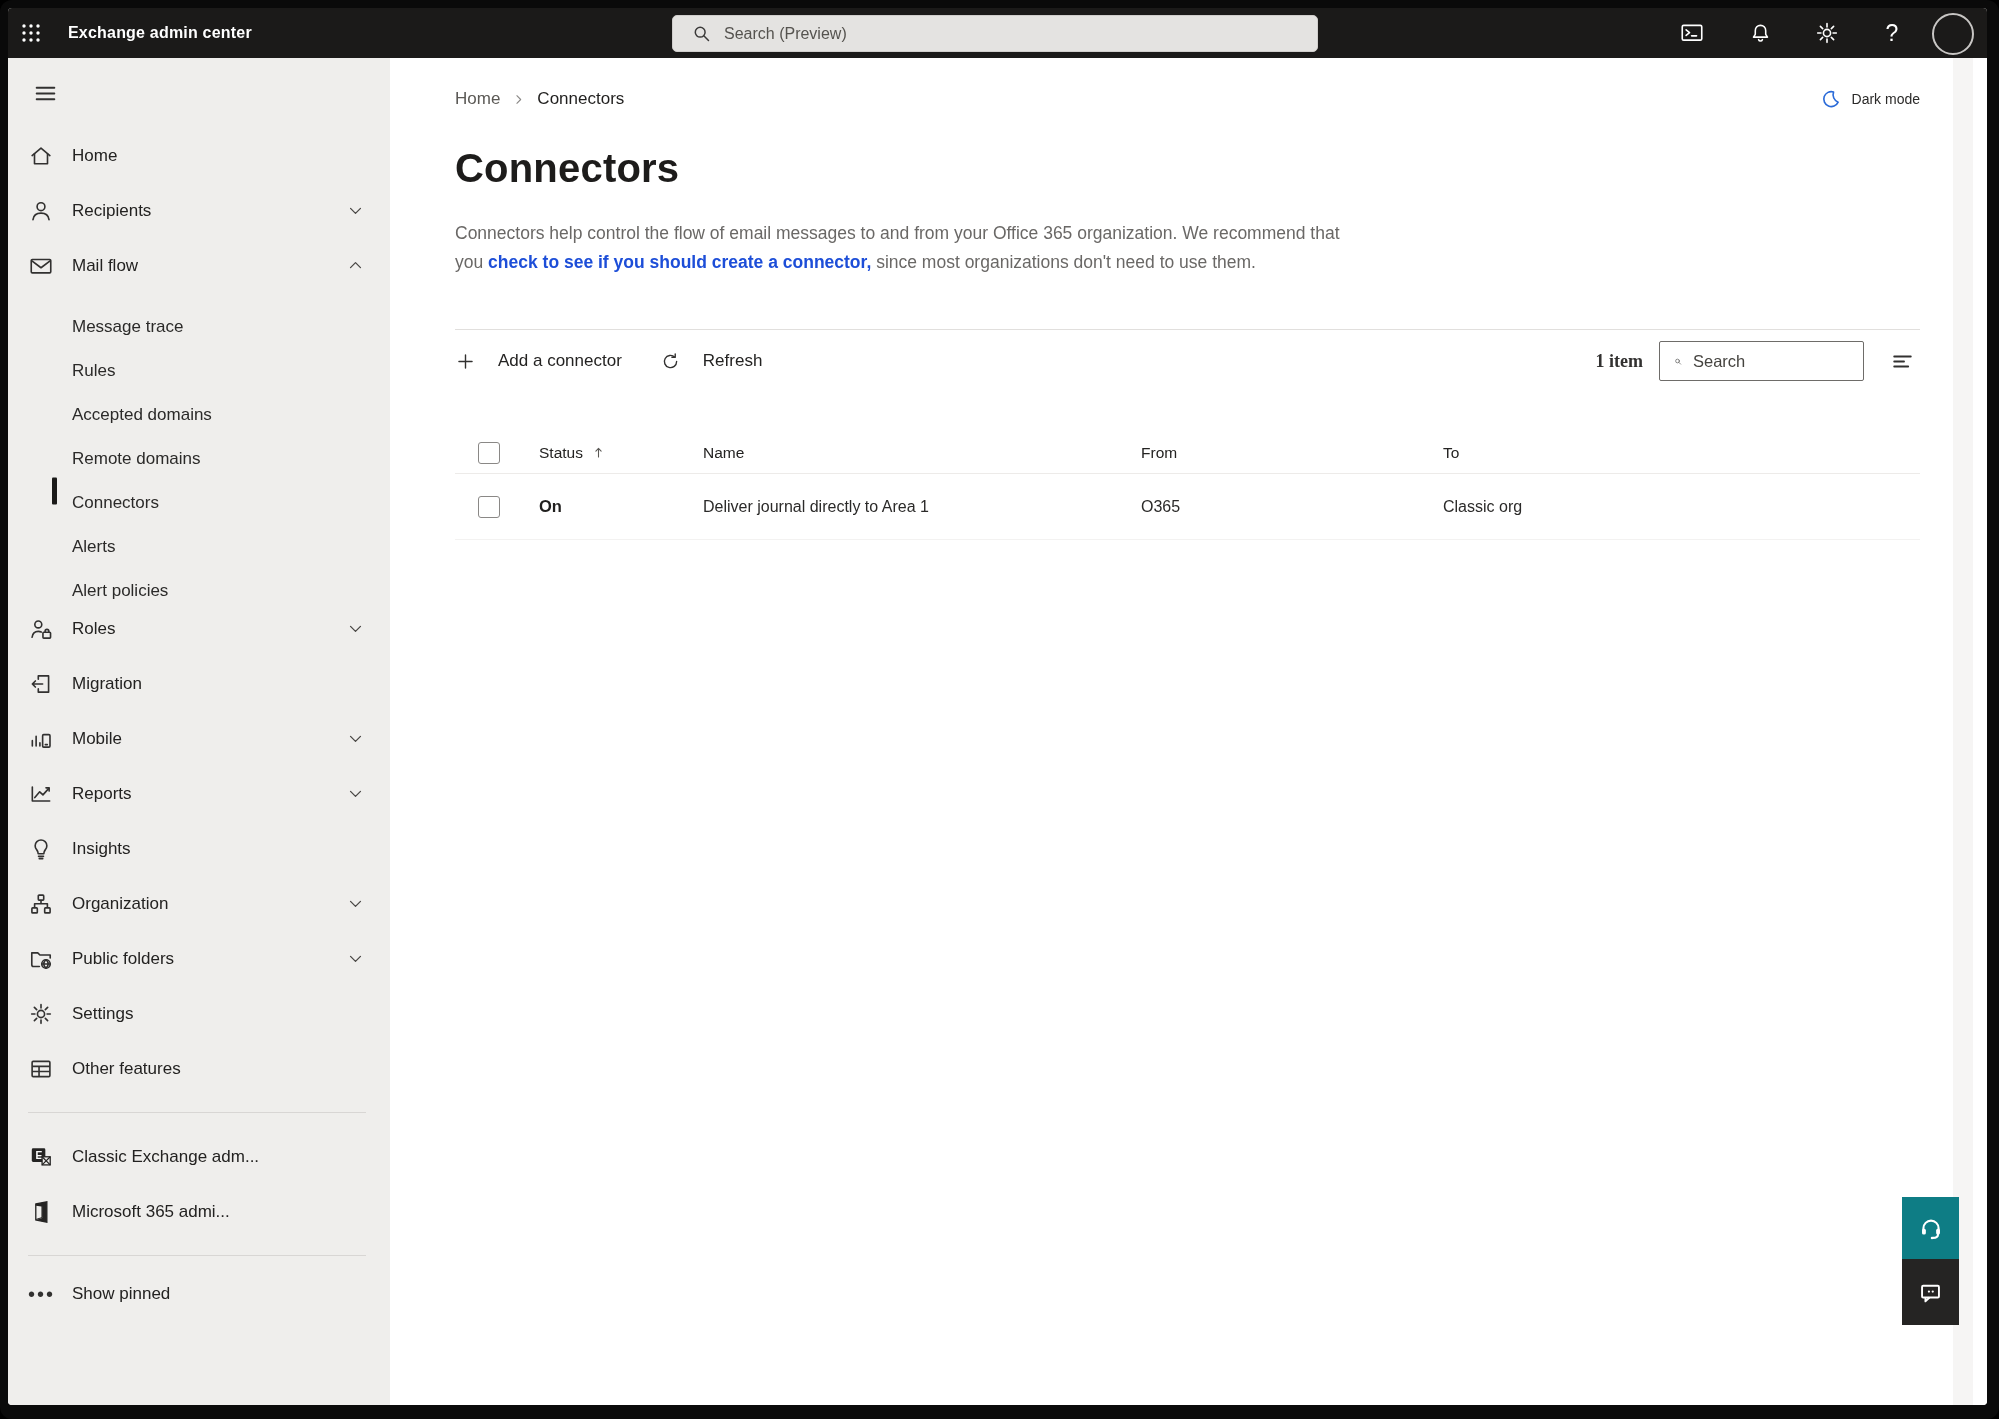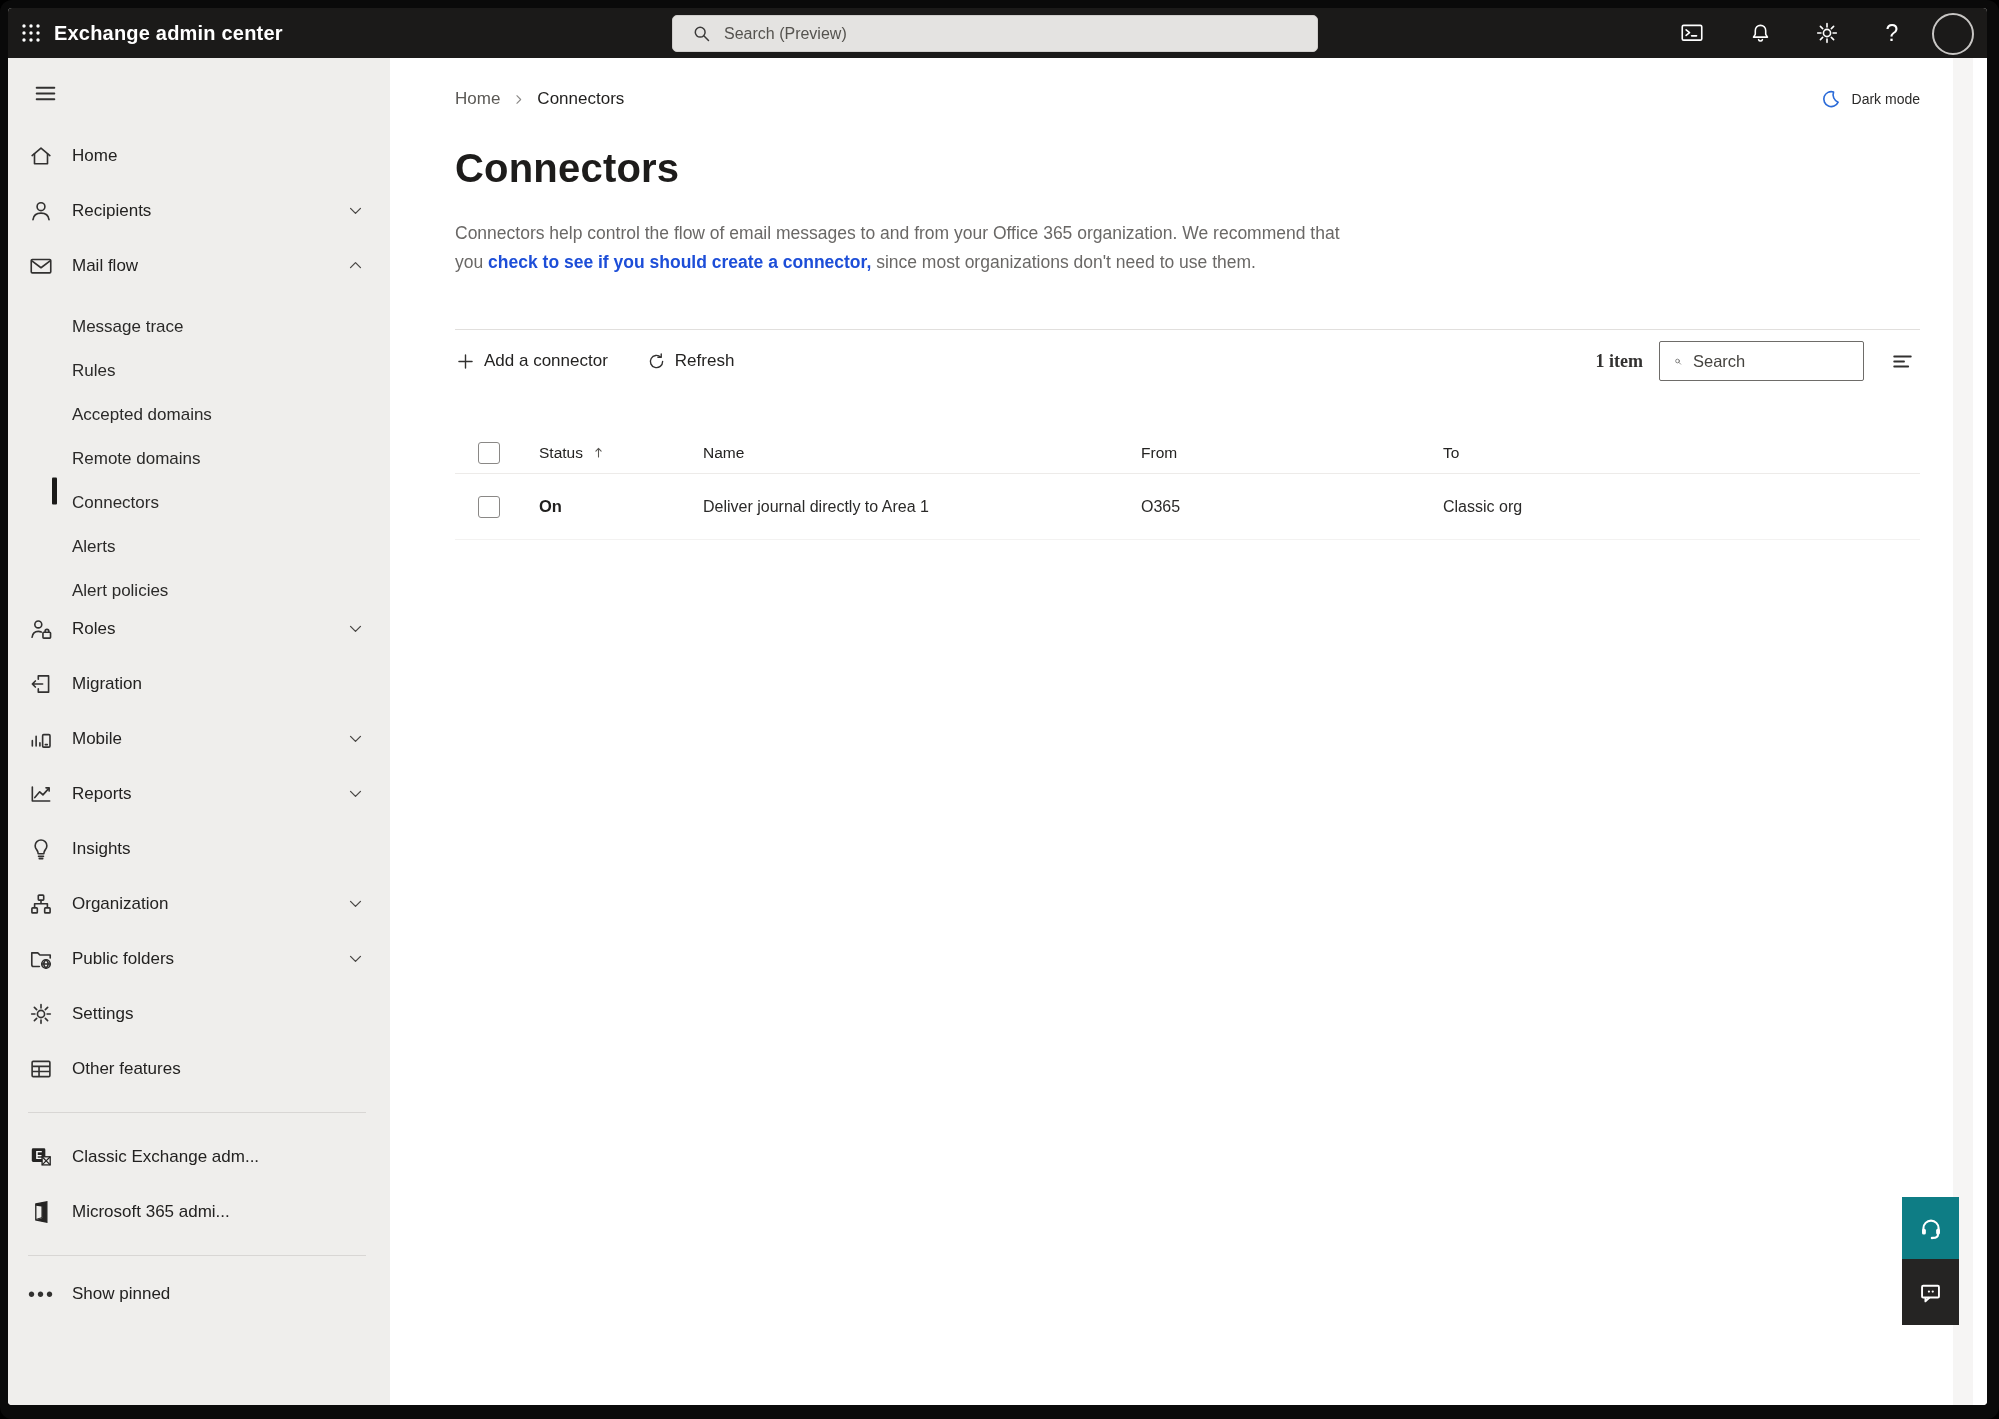--- a/index.html
+++ b/index.html
@@ -5,21 +5,21 @@
   * { margin:0; padding:0; box-sizing:border-box; }
   html,body { width:1999px; height:1419px; background:#000; }
   body { font-family:"Liberation Sans", sans-serif; color:#201f1e; }
 
   .frame { position:relative; width:1999px; height:1419px; background:#0a0a0a; border-radius:12px; padding:8px 12px 14px 8px; }
   .app   { position:relative; width:100%; height:100%; background:#fff; border-radius:4px; overflow:hidden; }
 
   
   .topbar { position:relative; height:50px; background:#1b1a19; display:flex; align-items:center; }
   .waffle { width:46px; height:50px; display:flex; align-items:center; justify-content:center; cursor:pointer; }
-  .app-title { color:#fff; font-size:20px; font-weight:700; letter-spacing:.2px; }
+  .app-title { color:#fff; font-size:16px; font-weight:700; margin-left:14px; letter-spacing:.2px; }
   .top-search { position:absolute; left:664px; top:7px; width:646px; height:37px; background:#e4e3e1; border:1px solid #d0cecc; border-radius:5px; display:flex; align-items:center; padding-left:18px; }
   .top-search svg { flex:0 0 auto; }
   .top-search input { border:none; outline:none; background:transparent; font-size:16px; color:#444; margin-left:12px; width:560px; font-family:"Liberation Sans",sans-serif; }
   .top-search input::placeholder { color:#55534f; }
   .ti { position:absolute; top:0; width:44px; height:50px; display:flex; align-items:center; justify-content:center; color:#fff; cursor:pointer; }
   .help-q { font-size:23px; color:#fff; font-weight:400; }
   .avatar { position:absolute; left:1924px; top:5px; width:42px; height:42px; border-radius:50%; border:2px solid #c8c6c4; }
 
   
   .body { display:flex; height:calc(100% - 50px); }
@@ -49,21 +49,21 @@
   .darkmode { display:flex; align-items:center; gap:10px; cursor:pointer; }
   .darkmode .lbl { font-size:14px; color:#2b2a29; }
 
   .page-title { margin-top:36px; font-size:40px; font-weight:700; color:#1d1c1b; letter-spacing:.2px; }
   .desc { margin-top:28px; max-width:905px; font-size:17.5px; line-height:29px; color:#6a6866; }
   .desc .em { color:#1d4ed8; font-weight:700; }
 
   .rule { margin-top:52px; height:1px; background:#e1dfdd; }
 
   .toolbar { height:62px; display:flex; align-items:center; }
-  .tool-btn { display:flex; align-items:center; gap:8px; font-size:17px; color:#242322; cursor:pointer; margin-right:38px; }
+  .tool-btn { display:flex; align-items:center; gap:22px; font-size:17px; color:#242322; cursor:pointer; margin-right:38px; }
   .tool-btn .ico { display:flex; color:#323130; }
   .tb-right { margin-left:auto; display:flex; align-items:center; }
   .item-count { font-family:"Liberation Serif", serif; font-weight:700; font-size:18px; color:#323130; margin-right:16px; }
   .list-search { width:205px; height:40px; border:1px solid #6e6c69; border-radius:2px; background:#fff; display:flex; align-items:center; padding-left:14px; }
   .list-search input { border:none; outline:none; font-size:16.5px; color:#323130; margin-left:11px; width:170px; font-family:"Liberation Sans",sans-serif; }
   .list-search input::placeholder { color:#45433f; }
   .filter-btn { margin-left:20px; width:36px; height:36px; display:flex; align-items:center; justify-content:center; color:#323130; cursor:pointer; }
 
   
   .table { margin-top:40px; }

